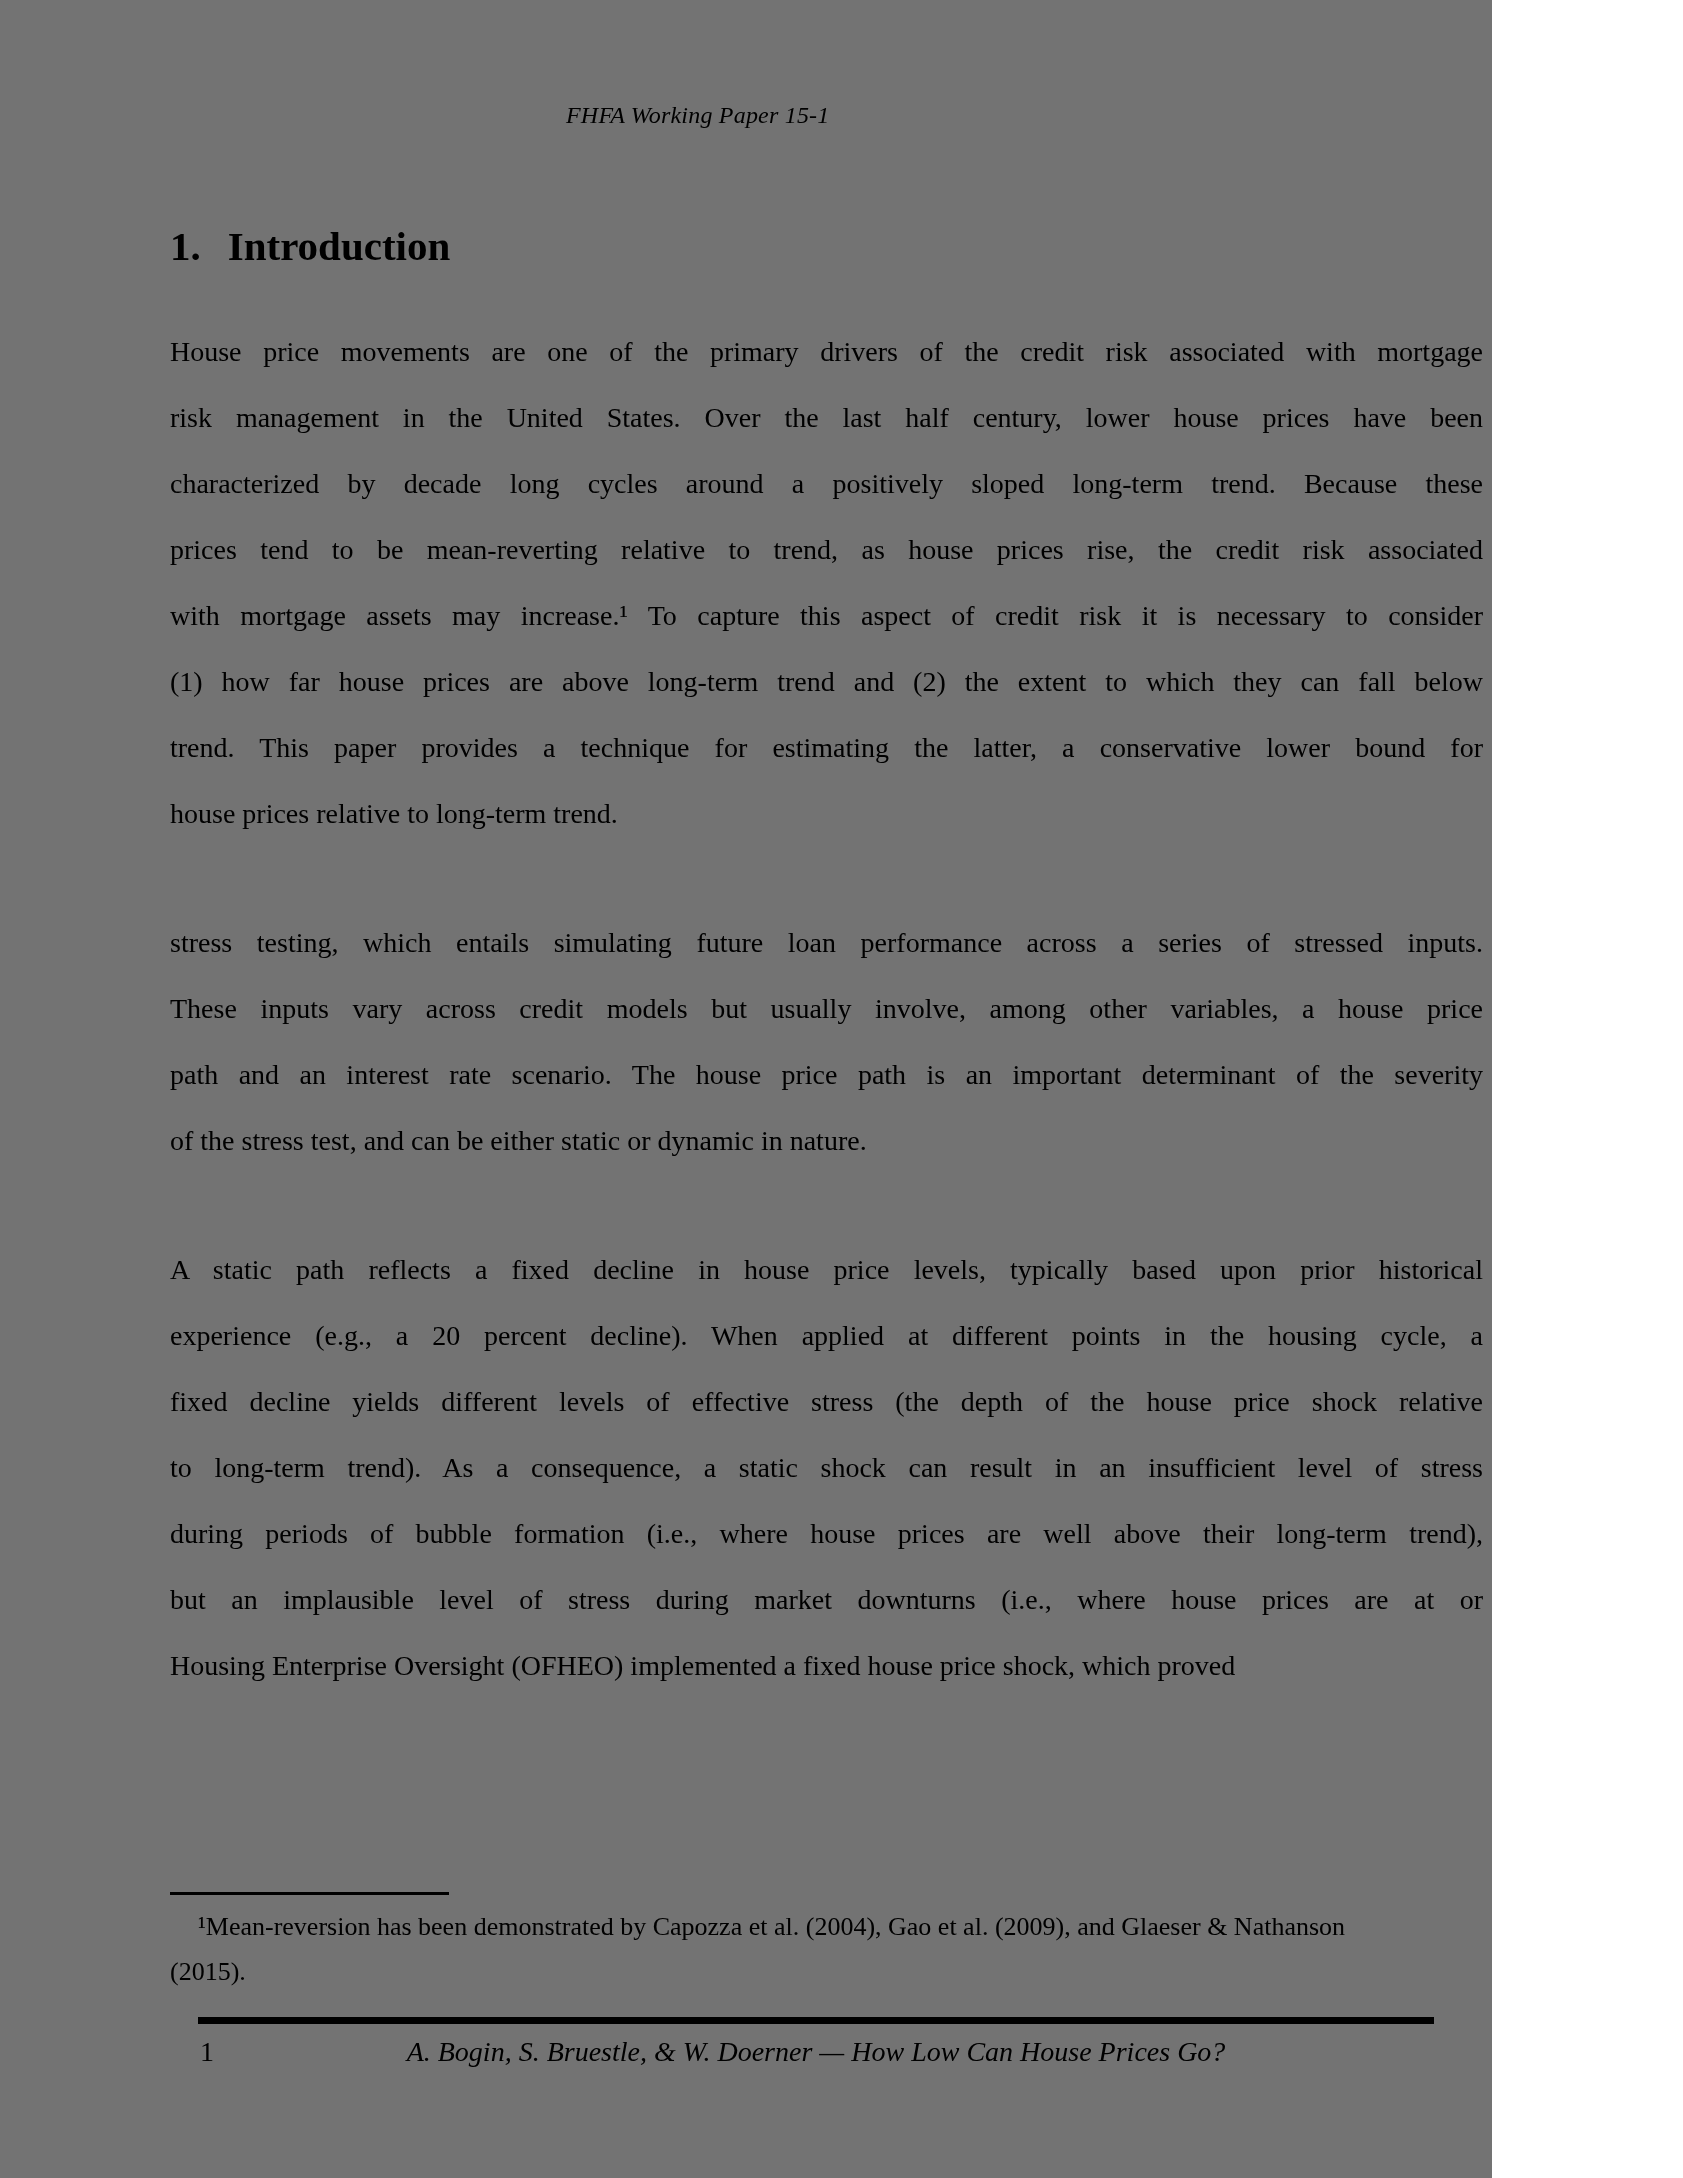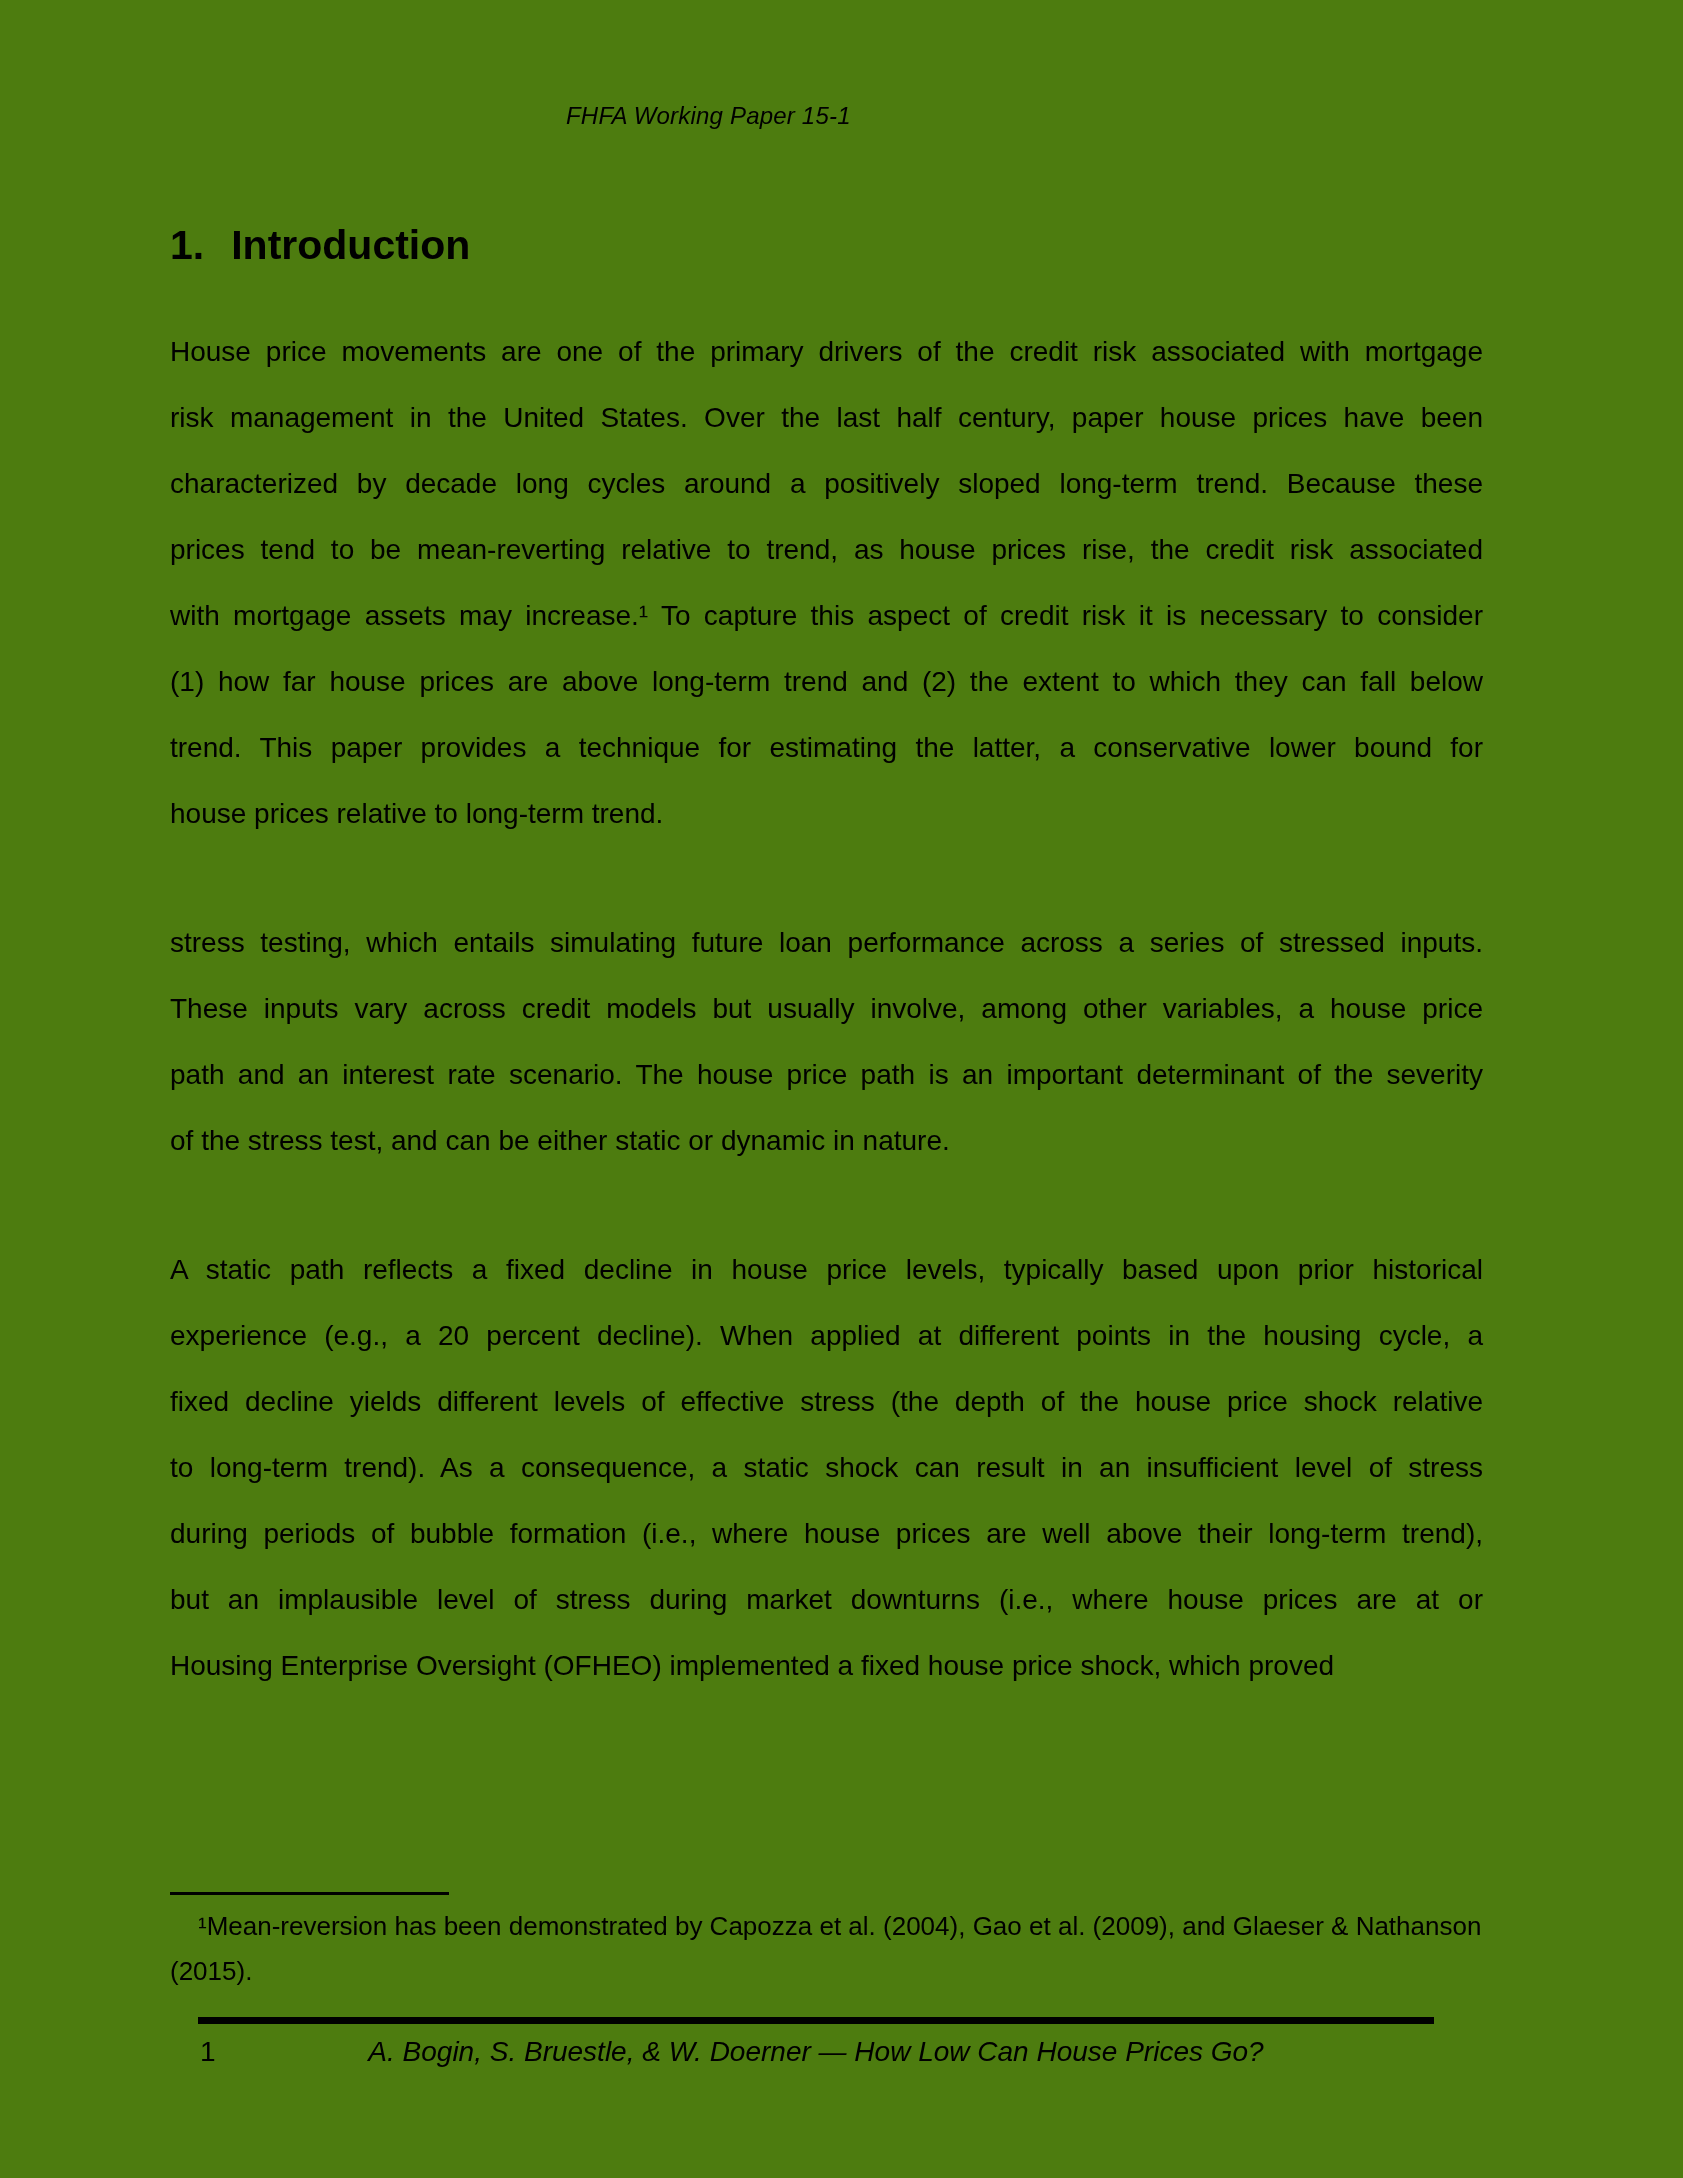--- a/index.html
+++ b/index.html
@@ -1,22 +1,22 @@
 <!DOCTYPE html>
 <html><head>
 <meta charset="utf-8">
 <style>
   html, body { margin: 0; padding: 0; background: #ffffff; }
   .page {
     position: relative;
-    width: 1683px;
+    width: 1492px;
     height: 2178px;
-    background: #4d7c0f;
+    background: #737373;
     color: #000000;
-    font-family: Liberation Sans, sans-serif;
+    font-family: Liberation Serif, serif;
     overflow: hidden;
   }
   .running-head {
     position: absolute;
     top: 102px;
     left: 566px;
     font-style: italic;
     font-size: 24px;
     letter-spacing: 0.2px;
     white-space: nowrap;
@@ -102,21 +102,21 @@
 
   <div class="running-head">FHFA Working Paper 15-1</div>
 
   <h1 class="section-heading">
     <span class="sec-num">1.</span><span class="sec-title">Introduction</span>
   </h1>
 
   <div class="body-text" id="paragraphs">
       <div class="para">
         <div class="line">House price movements are one of the primary drivers of the credit risk associated with mortgage</div>
-        <div class="line">risk management in the United States.  Over the last half century, paper house prices have been</div>
+        <div class="line">risk management in the United States.  Over the last half century, lower house prices have been</div>
         <div class="line">characterized by decade long cycles around a positively sloped long-term trend.  Because these</div>
         <div class="line">prices tend to be mean-reverting relative to trend, as house prices rise, the credit risk associated</div>
         <div class="line">with mortgage assets may increase.¹  To capture this aspect of credit risk it is necessary to consider</div>
         <div class="line">(1) how far house prices are above long-term trend and (2) the extent to which they can fall below</div>
         <div class="line">trend.  This paper provides a technique for estimating the latter, a conservative lower bound for</div>
         <div class="line last">house prices relative to long-term trend.</div>
       </div>
       <div class="para">
         <div class="line">stress testing, which entails simulating future loan performance across a series of stressed inputs.</div>
         <div class="line">These inputs vary across credit models but usually involve, among other variables, a house price</div>

